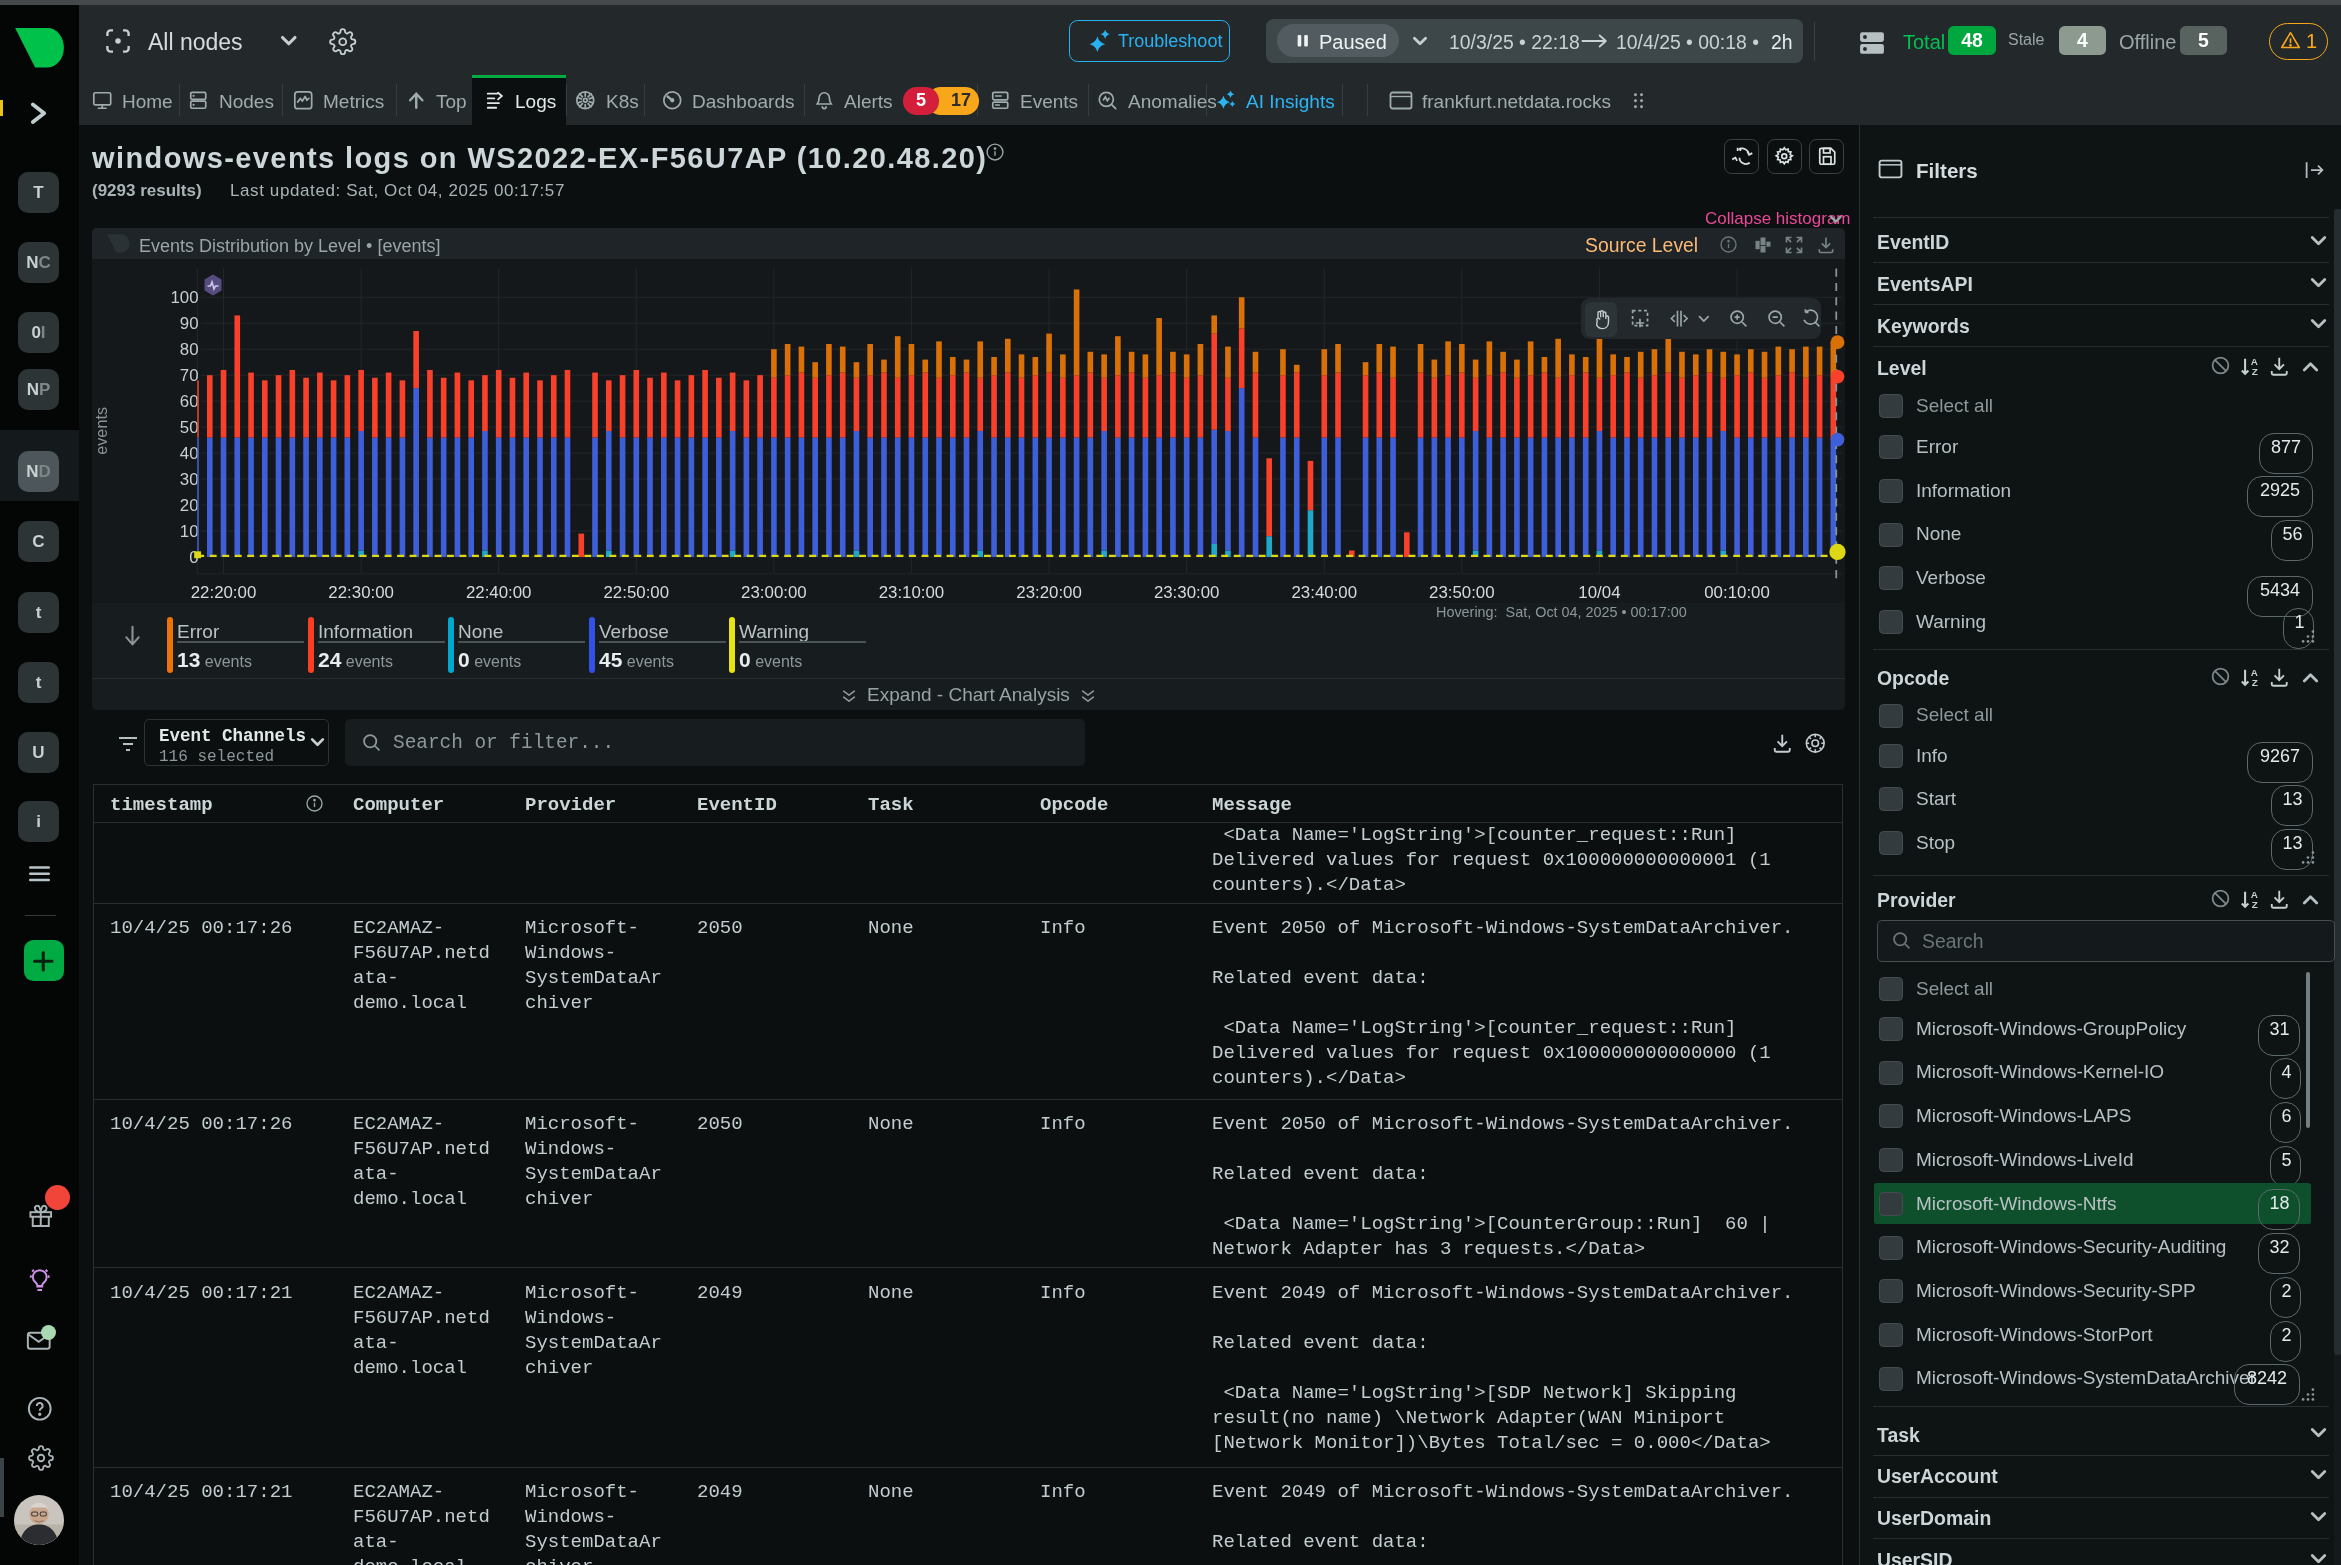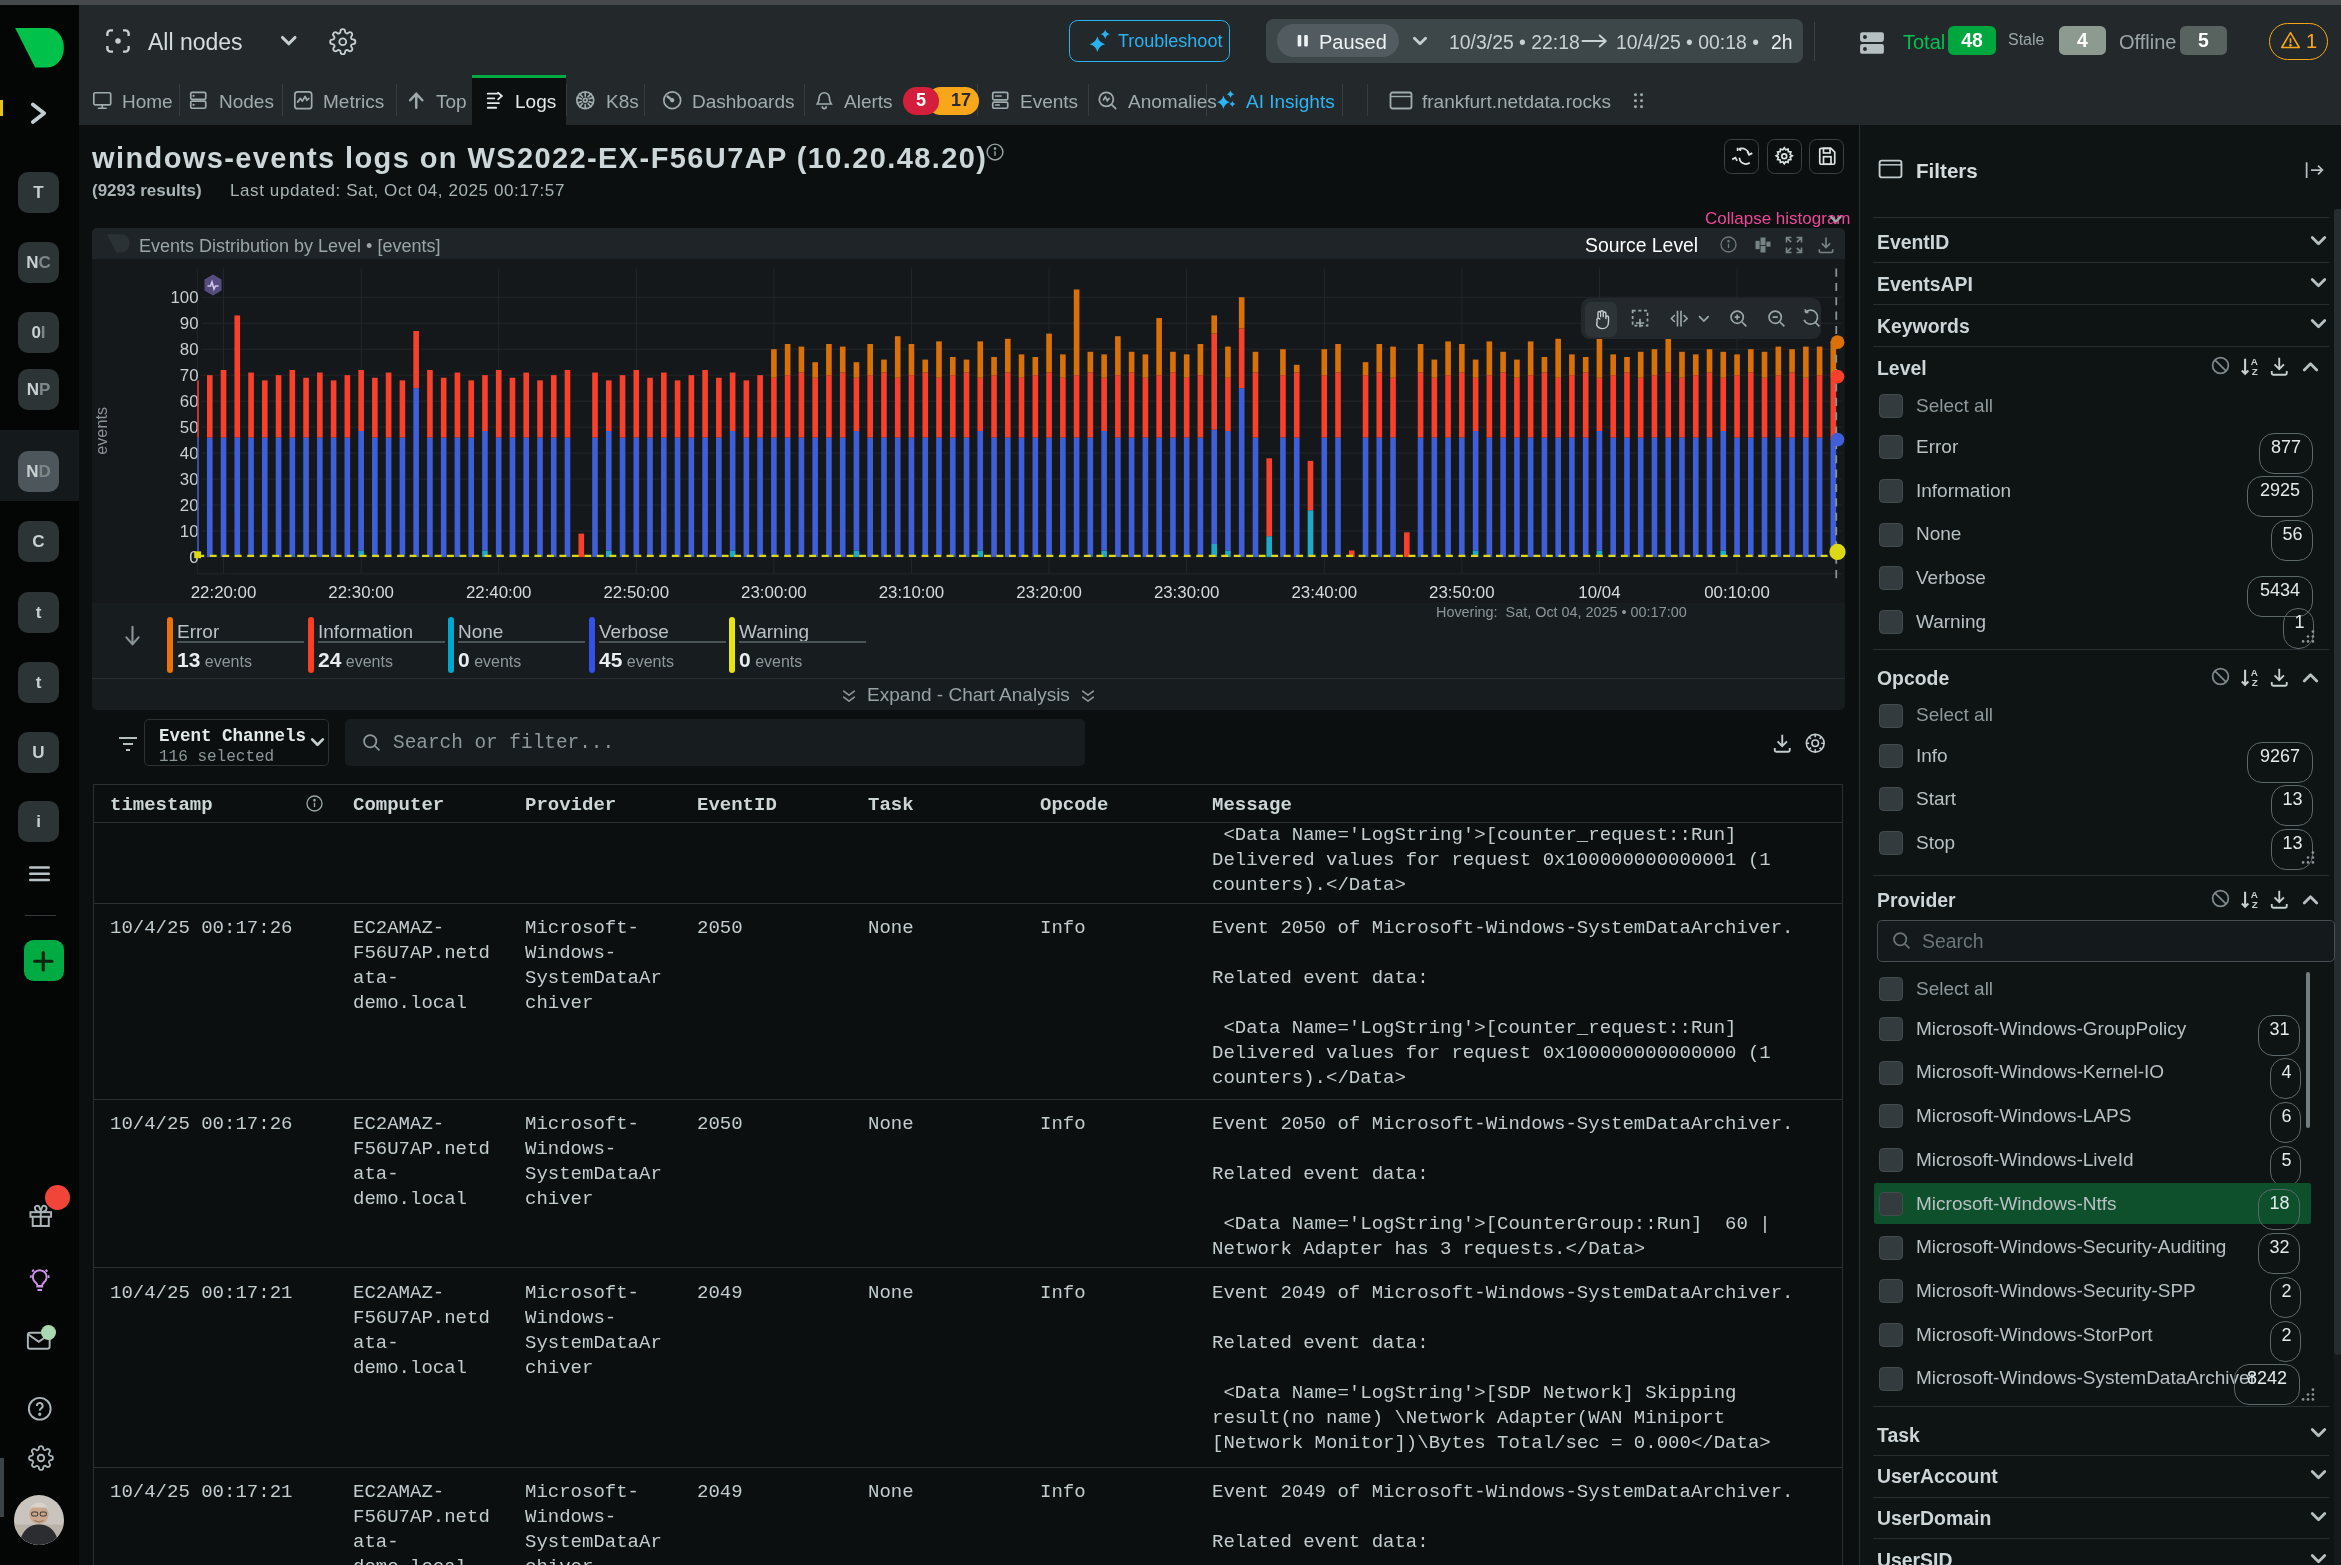--- a/index.html
+++ b/index.html
@@ -252,21 +252,21 @@
 <div class="a" style="left:1682px;top:209px;font-size:17px;color:#ec4899;font-weight:normal;white-space:nowrap;margin-left:23px;">Collapse histogram</div>
 <svg class="a" style="left:1829px;top:215px" width="13.7" height="9.4" viewBox="0 0 28 20">
 <path d="M4 4 L14 14 L24 4" fill="none" stroke="#9aa5a7" stroke-width="5" stroke-linecap="round" stroke-linejoin="round"></path>
   </svg>
 <div class="a" style="left:92px;top:228px;width:1753px;height:481px;background:#15181b;border-radius:5px"></div>
 <div class="a" style="left:92px;top:228px;width:1753px;height:31px;background:#1e2427;border-radius:5px 5px 0 0"></div>
 <svg class="a" style="left:107px;top:234px" width="22.5" height="19" viewBox="0 0 78 64">
 <path d="M0 0 H52 A26 31.5 0 0 1 52 63 H32 Z" fill="#2b3236"></path>
   </svg>
 <div class="a" style="left:139px;top:236px;font-size:18px;color:#9aa5a7;font-weight:normal;white-space:nowrap;">Events Distribution by Level • [events]</div>
-<div class="a" style="left:1585px;top:234px;font-size:19.4px;color:#ffffff;font-weight:normal;white-space:nowrap;">Source Level</div>
+<div class="a" style="left:1585px;top:234px;font-size:19.4px;color:#fdba74;font-weight:normal;white-space:nowrap;">Source Level</div>
 <svg class="a" style="left:1719px;top:235px" width="19" height="19" viewBox="0 0 24 24" fill="none" stroke="#6a7679" stroke-width="1.7">
 <circle cx="12" cy="12" r="9.5"></circle>
     <path d="M12 11 v5.5"></path>
     <circle cx="12" cy="7.8" r="0.8" fill="#6a7679"></circle>
   </svg>
 <svg class="a" style="left:1753px;top:235px" width="20" height="20" viewBox="0 0 24 24" fill="#778385" stroke="none">
 <rect x="9" y="3" width="6" height="9"></rect>
     <rect x="3" y="7" width="5" height="10"></rect>
     <rect x="16" y="8" width="5" height="6"></rect>
     <rect x="9" y="13" width="6" height="8"></rect>

